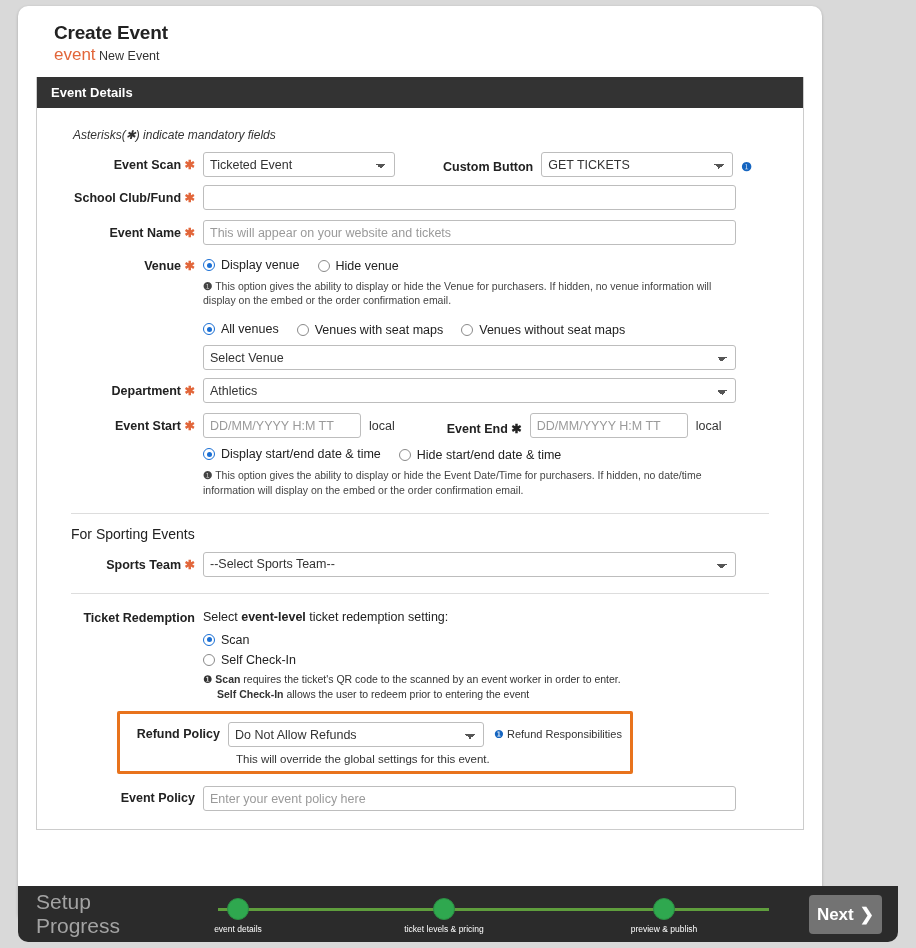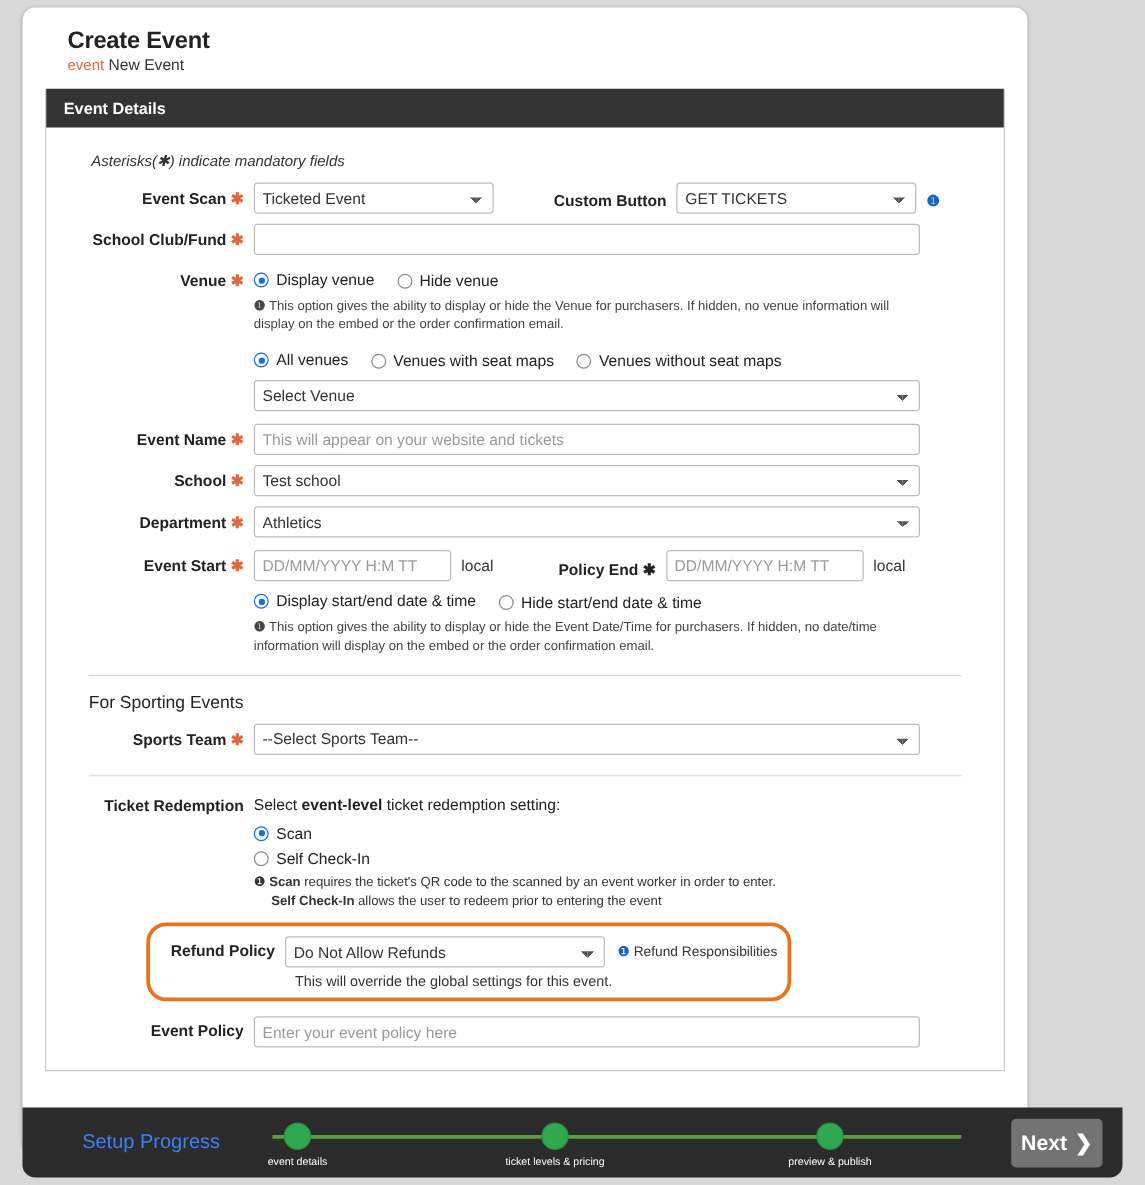--- a/index.html
+++ b/index.html
@@ -34,21 +34,21 @@
     letter-spacing: -0.2px;
     margin: 2px 0 0 18px;
   }
   .subtitle {
     margin: 1px 0 0 18px;
     font-size: 12.5px;
     color: #333;
   }
   .subtitle .muted {
     color: #e2663a;
-    font-size: 12px;
+    font-size: 17px;
   }
   .panel {
     margin: 12px 18px 0 18px;
     border: 1px solid #ccc;
     border-top: none;
     background: #fff;
   }
   .panel-header {
     background: #333333;
     color: #ffffff;
@@ -169,21 +169,21 @@
   .redemption-note {
     font-size: 10.5px;
     color: #333;
     margin-top: 5px;
     line-height: 1.5;
   }
   .redemption-note b { font-weight: bold; }
   .redemption-note .indent { display: block; margin-left: 14px; }
   .highlight-box {
     border: 3px solid #e8731c;
-    border-radius: 16px;
+    border-radius: 2px;
     padding: 8px 10px 6px 10px;
     margin: 8px 0 0 66px;
     width: 516px;
   }
   .highlight-row { display: flex; align-items: flex-start; }
   .highlight-lbl {
     width: 98px;
     min-width: 98px;
     text-align: right;
     font-size: 12.5px;
@@ -224,25 +224,24 @@
   .footer {
     position: absolute;
     left: 18px; bottom: 6px;
     width: 880px; height: 56px;
     background: #2b2b2b;
     border-radius: 0 0 10px 10px;
     display: flex;
     align-items: center;
   }
   .footer-title {
-    color: #3b82f6;
-    font-size: 16px;
+    color: #a3a3a3;
+    font-size: 21px;
     margin-left: 18px;
     width: 140px;
-    text-align: right;
   }
   .progress {
     position: relative;
     flex: 1;
     height: 56px;
   }
   .progress-track {
     position: absolute;
     top: 22px;
     left: 42px;
@@ -323,20 +322,30 @@
         <div class="row">
           <div class="lbl">
             <span>School Club/Fund</span>
             <span class="ast">✱</span>
           </div>
           <div class="ctrl">
             <input type="text" class="w-full" placeholder="" style="">
           </div>
         </div>
 
+        <div class="row" style="margin-top:10px;">
+          <div class="lbl">
+            <span>Event Name</span>
+            <span class="ast">✱</span>
+          </div>
+          <div class="ctrl">
+            <input type="text" class="w-full" placeholder="This will appear on your website and tickets" style="">
+          </div>
+        </div>
+
         <div class="row" style="margin-top:8px;">
           <div class="lbl">
             <span>Venue</span>
             <span class="ast">✱</span>
           </div>
           <div class="ctrl">
             <div class="radio-group">
               <div class="radio-line">
                 <span class="rad on"></span>
                 <span>Display venue</span>
@@ -365,41 +374,20 @@
               </div>
             </div>
             <div style="margin-top:8px;">
               <select class="w-full">
                 <option>Select Venue</option>
               </select>
             </div>
           </div>
         </div>
 
-        <div class="row" style="margin-top:10px;">
-          <div class="lbl">
-            <span>Event Name</span>
-            <span class="ast">✱</span>
-          </div>
-          <div class="ctrl">
-            <input type="text" class="w-full" placeholder="This will appear on your website and tickets" style="">
-          </div>
-        </div>
-
-        <div class="row" style="margin-top:8px;">
-          <div class="lbl">
-            <span>School</span>
-            <span class="ast">✱</span>
-          </div>
-          <div class="ctrl">
-            <select class="w-full">
-              <option>Test school</option>
-            </select>
-          </div>
-        </div>
 
         <div class="row" style="margin-top:8px;">
           <div class="lbl">
             <span>Department</span>
             <span class="ast">✱</span>
           </div>
           <div class="ctrl">
             <select class="w-full">
               <option>Athletics</option>
             </select>
@@ -409,21 +397,21 @@
         <div class="row" style="margin-top:10px;">
           <div class="lbl">
             <span>Event Start</span>
             <span class="ast">✱</span>
           </div>
           <div class="ctrl">
             <div class="inline-row">
               <input type="text" class="w-date" placeholder="DD/MM/YYYY H:M TT" style="">
               <span class="local-tag">local</span>
               <span class="custom-btn-label" style="margin-left:52px;">
-                <span>Policy End</span>
+                <span>Event End</span>
                 <span class="ast">✱</span>
               </span>
               <input type="text" class="w-date" placeholder="DD/MM/YYYY H:M TT" style="">
               <span class="local-tag">local</span>
             </div>
             <div class="radio-group" style="margin-top:4px;">
               <div class="radio-line">
                 <span class="rad on"></span>
                 <span>Display start/end date &amp; time</span>
               </div>

